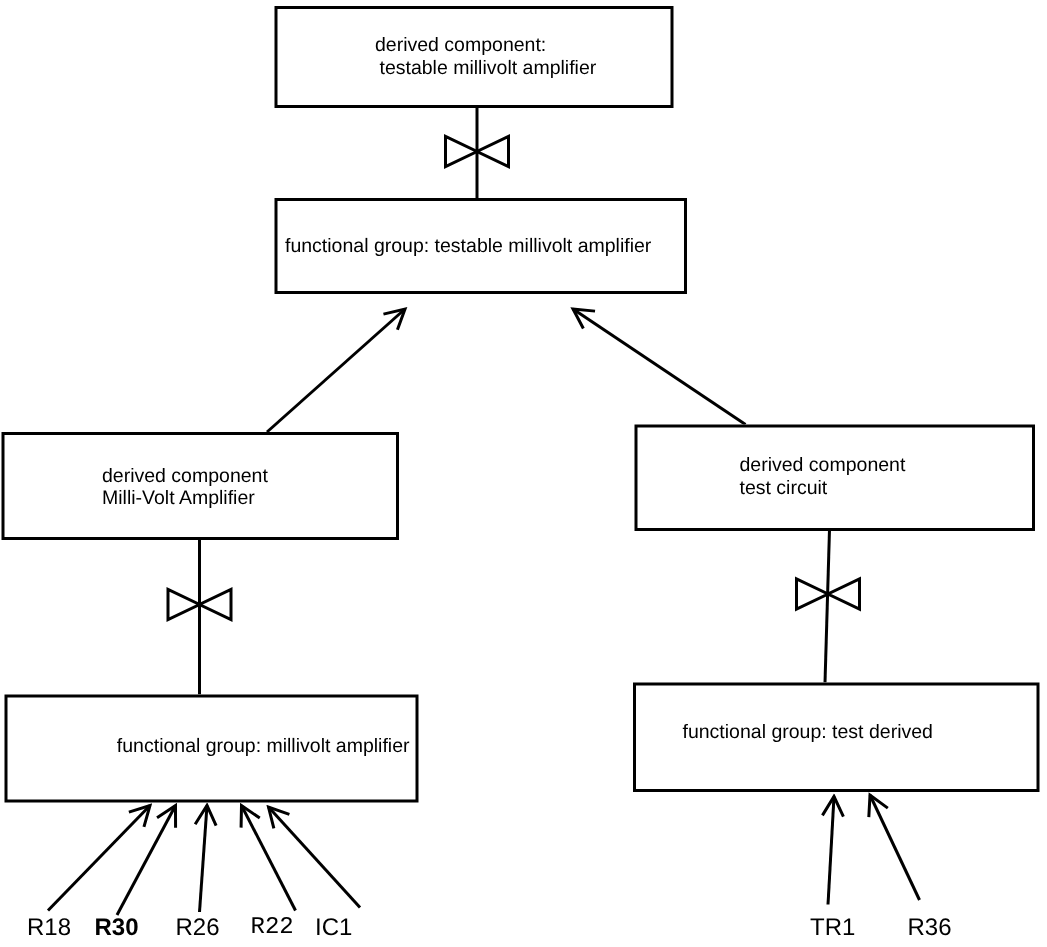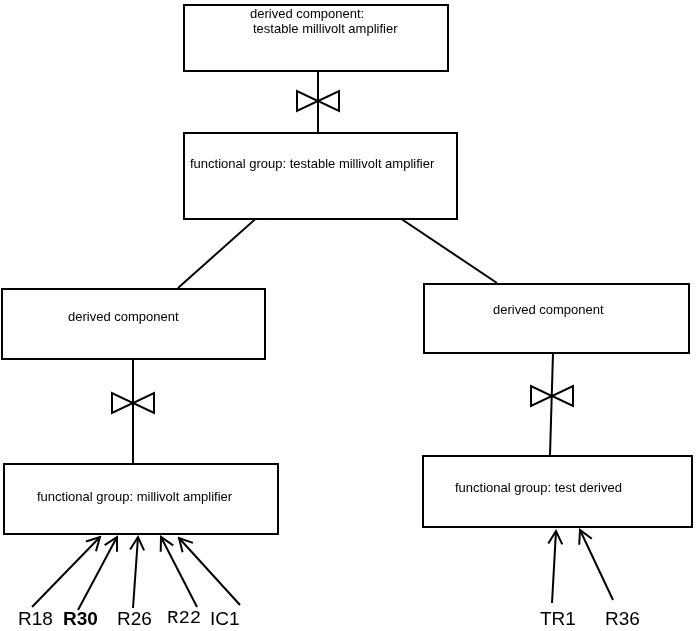--- a/index.html
+++ b/index.html
@@ -20,30 +20,30 @@
   }
   .node {
     position: absolute;
     box-sizing: border-box;
     border: 2px solid #000000;
     background: #ffffff;
     font-size: 13px;
     line-height: 15px;
     white-space: nowrap;
   }
-  #n-top-derived      { left: 183px; top: 4px;   width: 266px; height: 68px; padding: 0 4px 0 65px; }
+  #n-top-derived      { left: 183px; top: 4px;   width: 266px; height: 68px; padding: 16px 4px 0 65px; }
   #n-top-derived .l2  { text-indent: 3px; }
-  #n-top-functional   { left: 183px; top: 132px; width: 275px; height: 88px; padding: 22px 4px 0 5px; }
+  #n-top-functional   { left: 183px; top: 132px; width: 275px; height: 64px; padding: 22px 4px 0 5px; }
   #n-left-derived     { left: 1px;   top: 288px; width: 265px; height: 72px; padding: 19px 4px 0 65px; }
   #n-right-derived    { left: 423px; top: 283px; width: 267px; height: 71px; padding: 17px 4px 0 68px; }
-  #n-left-functional  { left: 3px;   top: 463px; width: 276px; height: 72px; padding: 24px 4px 0 32px; }
+  #n-left-functional  { left: 3px;   top: 463px; width: 276px; height: 72px; padding: 24px 4px 0 32px; text-align: right; }
   #n-right-functional { left: 422px; top: 455px; width: 271px; height: 73px; padding: 23px 4px 0 31px; }
   .lbl {
     position: absolute;
-    font-size: 19px;
+    font-size: 16px;
     line-height: 15px;
     white-space: nowrap;
   }
   #lbl-r18 { left: 18px;  top: 611px; }
   #lbl-r30 { left: 63px;  top: 611px; font-weight: bold; }
   #lbl-r26 { left: 117px; top: 611px; }
   #lbl-r22 { left: 167px; top: 611px; font-family: Liberation Mono, monospace; }
   #lbl-ic1 { left: 210px; top: 611px; }
   #lbl-tr1 { left: 540px; top: 611px; }
   #lbl-r36 { left: 605px; top: 611px; }
@@ -95,24 +95,26 @@
     <div class="l1">derived component:</div>
     <div class="l2">testable millivolt amplifier</div>
   </div>
 
   <div class="node" id="n-top-functional">
     <div class="l1">functional group: testable millivolt amplifier</div>
   </div>
 
   <div class="node" id="n-left-derived">
     <div class="l1">derived component</div>
+    <div class="l2">Milli-Volt Amplifier</div>
   </div>
 
   <div class="node" id="n-right-derived">
     <div class="l1">derived component</div>
+    <div class="l2">test circuit</div>
   </div>
 
   <div class="node" id="n-left-functional">
     <div class="l1">functional group: millivolt amplifier</div>
   </div>
 
   <div class="node" id="n-right-functional">
     <div class="l1">functional group: test derived</div>
   </div>
 

